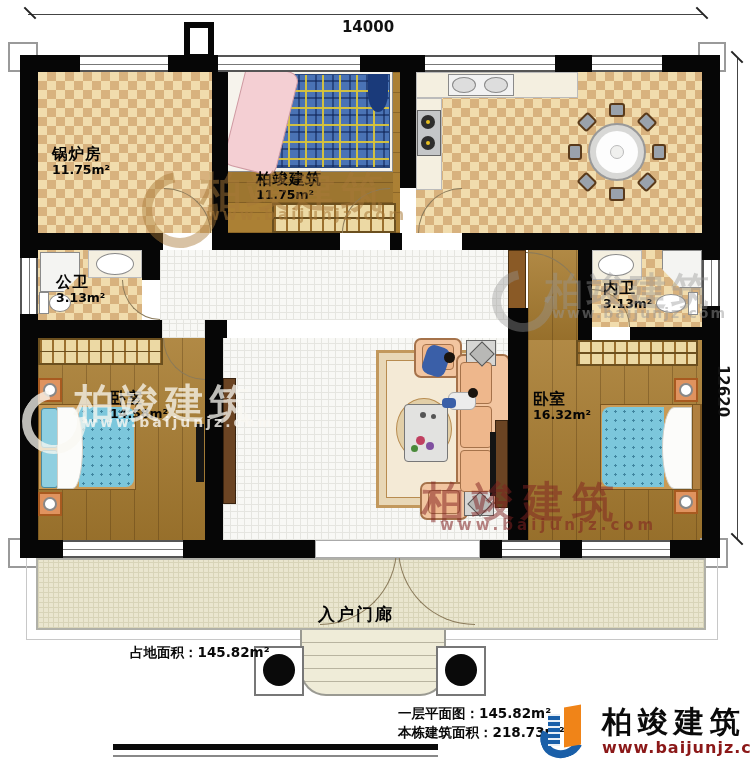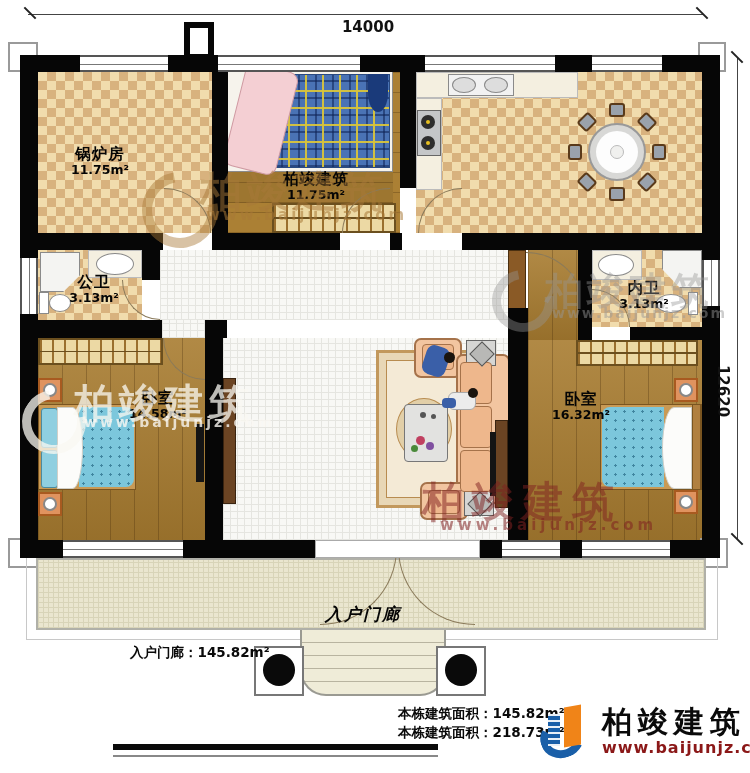--- a/index.html
+++ b/index.html
@@ -29,21 +29,21 @@
     repeating-linear-gradient(90deg,rgba(15,35,85,.55) 0 2px,transparent 2px 17px);}
   .teal{background-color:#7cc7dc;background-image:radial-gradient(rgba(15,80,110,.55) 1px,transparent 1.3px);background-size:9px 9px;}
   .wardrobe{position:absolute;background-color:#ecd9a4;border:2px solid #6b4f1e;box-sizing:border-box;z-index:4;
     background-image:linear-gradient(0deg,transparent 46%,#6b4f1e 46% 54%,transparent 54%),repeating-linear-gradient(90deg,#9a6f2e 0 2px,transparent 2px 12px);}
   .arc{position:absolute;border:0 solid #8a7a5a;box-sizing:border-box;z-index:6;}
   .sofa{background:#f2c5a0;border:2px solid #a5724a;box-sizing:border-box;border-radius:7px;z-index:5;position:absolute;}
   .cushion{background:#eeb78c;border:1.5px solid #a5724a;box-sizing:border-box;border-radius:4px;position:absolute;z-index:6;}
   .orangetable{position:absolute;background:#e0935f;border:2px solid #a85a20;box-sizing:border-box;z-index:4;}
   .lamp{position:absolute;background:#fff;border:2px solid #888;border-radius:50%;box-sizing:border-box;z-index:5;}
   
-  .room-label{position:absolute;text-align:center;font-weight:bold;color:#050505;z-index:22;line-height:1.12;}
+  .room-label{position:absolute;font-weight:bold;color:#050505;z-index:22;line-height:1.12;}
   .rname{font-size:15.5px;letter-spacing:1px;}
   .rarea{font-size:12.5px;letter-spacing:0;}
   
   .wm{position:absolute;font-weight:bold;z-index:30;white-space:nowrap;pointer-events:none;}
   .wmring{position:absolute;border-radius:50%;z-index:30;pointer-events:none;}
   
   .dimline{position:absolute;background:#444;z-index:40;}
   .dimtick{position:absolute;width:16px;height:2px;background:#222;z-index:40;}
   .dimtext{position:absolute;font-weight:bold;color:#111;font-size:15px;z-index:40;text-align:center;}
   .annot{position:absolute;font-weight:bold;color:#0a0a0a;z-index:40;}
@@ -253,21 +253,21 @@
   </div>
   <div class="room-label" style="left:110px;top:390px;width:96px;">
     <div class="rname">卧室</div>
     <div class="rarea">14.58m²</div>
   </div>
   <div class="room-label" style="left:533px;top:391px;width:96px;">
     <div class="rname">卧室</div>
     <div class="rarea">16.32m²</div>
   </div>
   <div class="room-label" style="left:318px;top:605px;width:90px;">
-    <div class="rname" style="font-size:17px;letter-spacing:2px;font-style:italic;">入户门廊</div>
+    <div class="rname" style="font-size:17px;letter-spacing:2px;">入户门廊</div>
   </div>
 
   <div class="wmring" style="left:142px;top:172px;width:56px;height:56px;border:10px solid rgba(168,120,55,.45);border-top-color:transparent;transform:rotate(35deg);"></div>
   <div class="wm" style="left:200px;top:164px;font-size:42px;letter-spacing:5px;color:rgba(168,120,55,.5);">柏竣建筑</div>
   <div class="wm" style="left:206px;top:206px;font-size:15px;letter-spacing:3px;color:rgba(168,120,55,.55);">www.baijunjz.com</div>
 
   <div class="wmring" style="left:22px;top:390px;width:46px;height:46px;border:9px solid rgba(250,248,242,.75);border-top-color:transparent;transform:rotate(35deg);"></div>
   <div class="wm" style="left:74px;top:376px;font-size:40px;letter-spacing:5px;color:rgba(250,248,242,.75);">柏竣建筑</div>
   <div class="wm" style="left:84px;top:414px;font-size:14px;letter-spacing:3px;color:rgba(250,248,242,.8);">www.baijunjz.com</div>
 
@@ -282,28 +282,28 @@
   <div class="dimtick" style="left:22px;top:12px;transform:rotate(45deg);"></div>
   <div class="dimtick" style="left:694px;top:12px;transform:rotate(45deg);"></div>
   <div class="dimtext" style="left:330px;top:18px;width:76px;">14000</div>
 
   <div class="dimline" style="left:737px;top:58px;width:1px;height:482px;"></div>
   <div class="dimtick" style="left:729px;top:56px;transform:rotate(45deg);"></div>
   <div class="dimtick" style="left:729px;top:538px;transform:rotate(45deg);"></div>
   <div class="dimtext" style="left:695px;top:382px;width:56px;transform:rotate(90deg);">12620</div>
 
   <div class="annot" style="left:130px;top:642px;font-size:13.5px;line-height:21px;">
-    <div>入户门廊：145.82m²</div>
+    <div>占地面积：145.82m²</div>
   </div>
 
   <div class="abs" style="left:113px;top:744px;width:325px;height:6px;background:#0a0a0a;z-index:40;"></div>
   <div class="abs" style="left:113px;top:755px;width:325px;height:2px;background:#888;z-index:40;"></div>
 
   <div class="annot" style="left:398px;top:704px;font-size:13.5px;line-height:19px;">
-    <div>本栋建筑面积：145.82m²</div>
+    <div>一层平面图：145.82m²</div>
     <div>本栋建筑面积：218.73m²</div>
   </div>
 
   <div class="abs" style="left:540px;top:700px;width:56px;height:62px;z-index:40;">
     <div style="position:absolute;left:0;top:18px;width:44px;height:40px;border:8px solid #1a5fa8;border-radius:50%;border-top-color:transparent;border-right-color:transparent;transform:rotate(-20deg);box-sizing:border-box;"></div>
     <div style="position:absolute;left:8px;top:14px;width:12px;height:32px;background:#1a5fa8;background-image:repeating-linear-gradient(0deg,rgba(255,255,255,.9) 0 2px,transparent 2px 6px);"></div>
     <div style="position:absolute;left:24px;top:6px;width:17px;height:40px;background:#f08418;transform:skewY(-10deg);"></div>
   </div>
   <div class="annot" style="left:602px;top:702px;font-size:30px;letter-spacing:6px;">柏竣建筑</div>
   <div class="annot" style="left:602px;top:738px;font-size:16px;letter-spacing:1px;color:#8b1818;">www.baijunjz.com</div>

